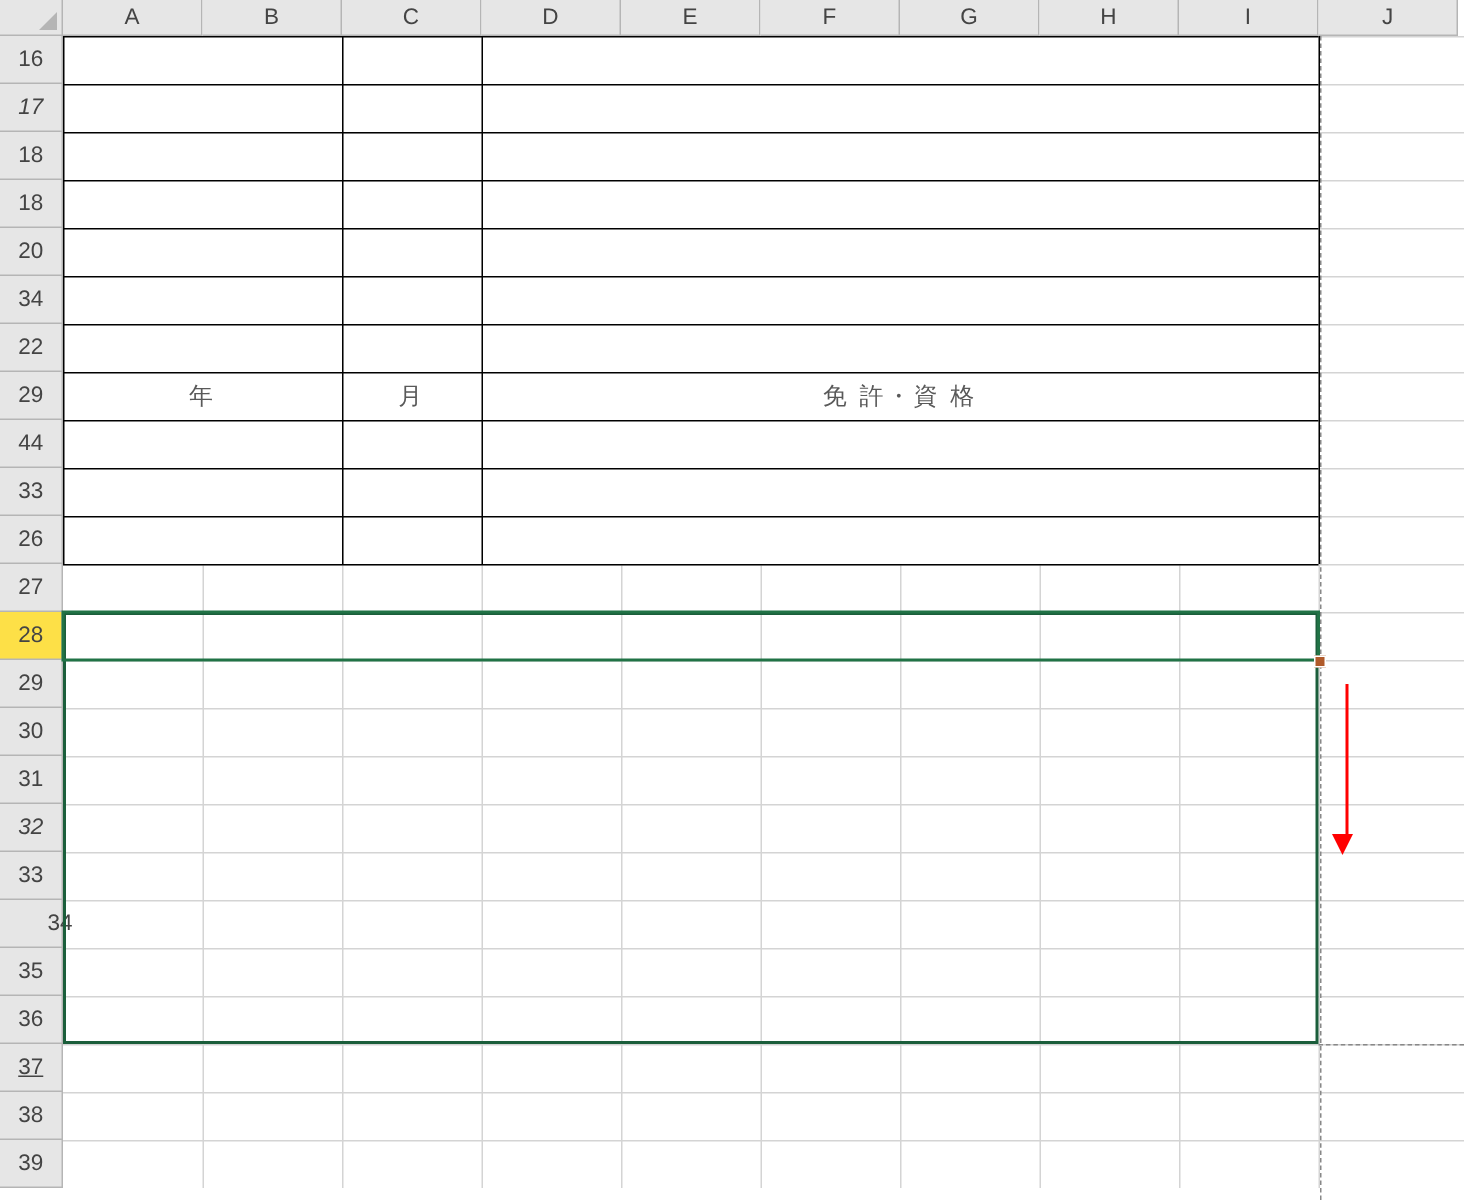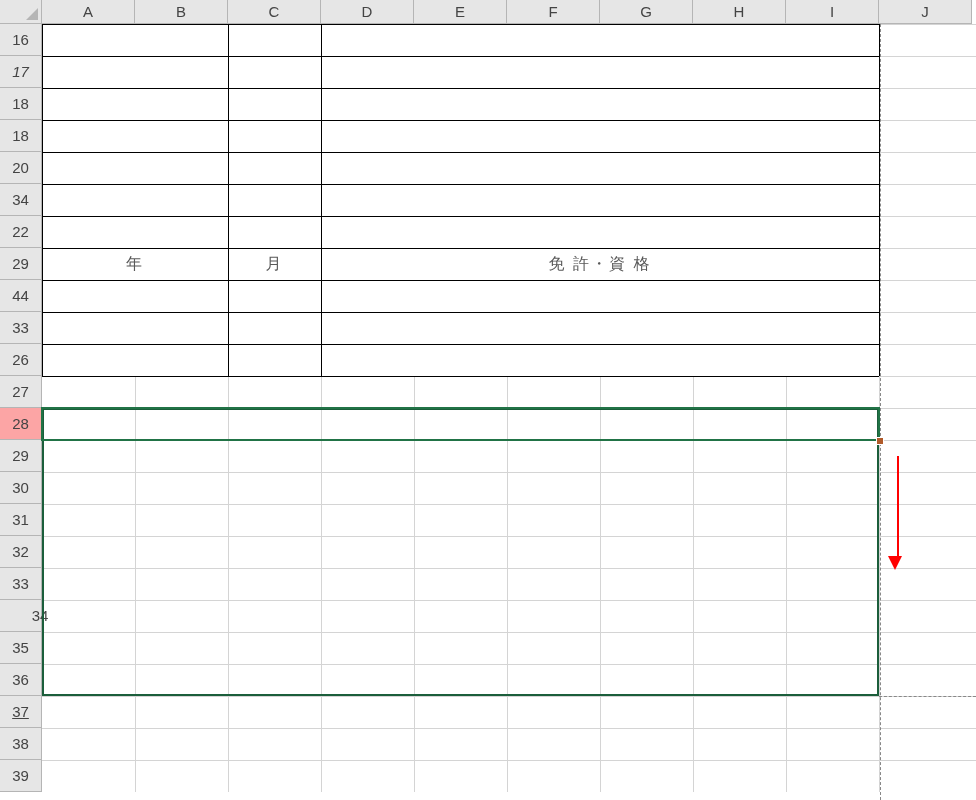--- a/index.html
+++ b/index.html
@@ -75,21 +75,21 @@
       border-bottom: 1px solid #b5b5b5;
       display: flex;
       align-items: center;
       justify-content: center;
       font-size: 15px;
       color: #444444;
       user-select: none;
       cursor: pointer;
     }
     .row-header.selected {
-      background: #fca5a5;
+      background: #fde047;
     }
     .cells-area {
       position: absolute;
       top: 24px;
       left: 42px;
     }
     .cell {
       position: absolute;
       background: #ffffff;
       display: flex;
@@ -197,21 +197,21 @@
       <div class="row-header" style="height: 32px;">22</div>
       <div class="row-header" style="height: 32px;">29</div>
       <div class="row-header" style="height: 32px;">44</div>
       <div class="row-header" style="height: 32px;">33</div>
       <div class="row-header" style="height: 32px;">26</div>
       <div class="row-header" style="height: 32px;">27</div>
       <div class="row-header selected" style="height: 32px;">28</div>
       <div class="row-header" style="height: 32px;">29</div>
       <div class="row-header" style="height: 32px;">30</div>
       <div class="row-header" style="height: 32px;">31</div>
-      <div class="row-header" style="height: 32px;">32</div>
+      <div class="row-header" style="height: 32px; font-style: italic;">32</div>
       <div class="row-header" style="height: 32px;">33</div>
       <div class="row-header" style="height: 32px; padding-left: 39px;">34</div>
       <div class="row-header" style="height: 32px;">35</div>
       <div class="row-header" style="height: 32px;">36</div>
       <div class="row-header" style="height: 32px; text-decoration: underline;">37</div>
       <div class="row-header" style="height: 32px;">38</div>
       <div class="row-header" style="height: 32px;">39</div>
     </div>
 
   <div class="cells-area" id="cells-area">

